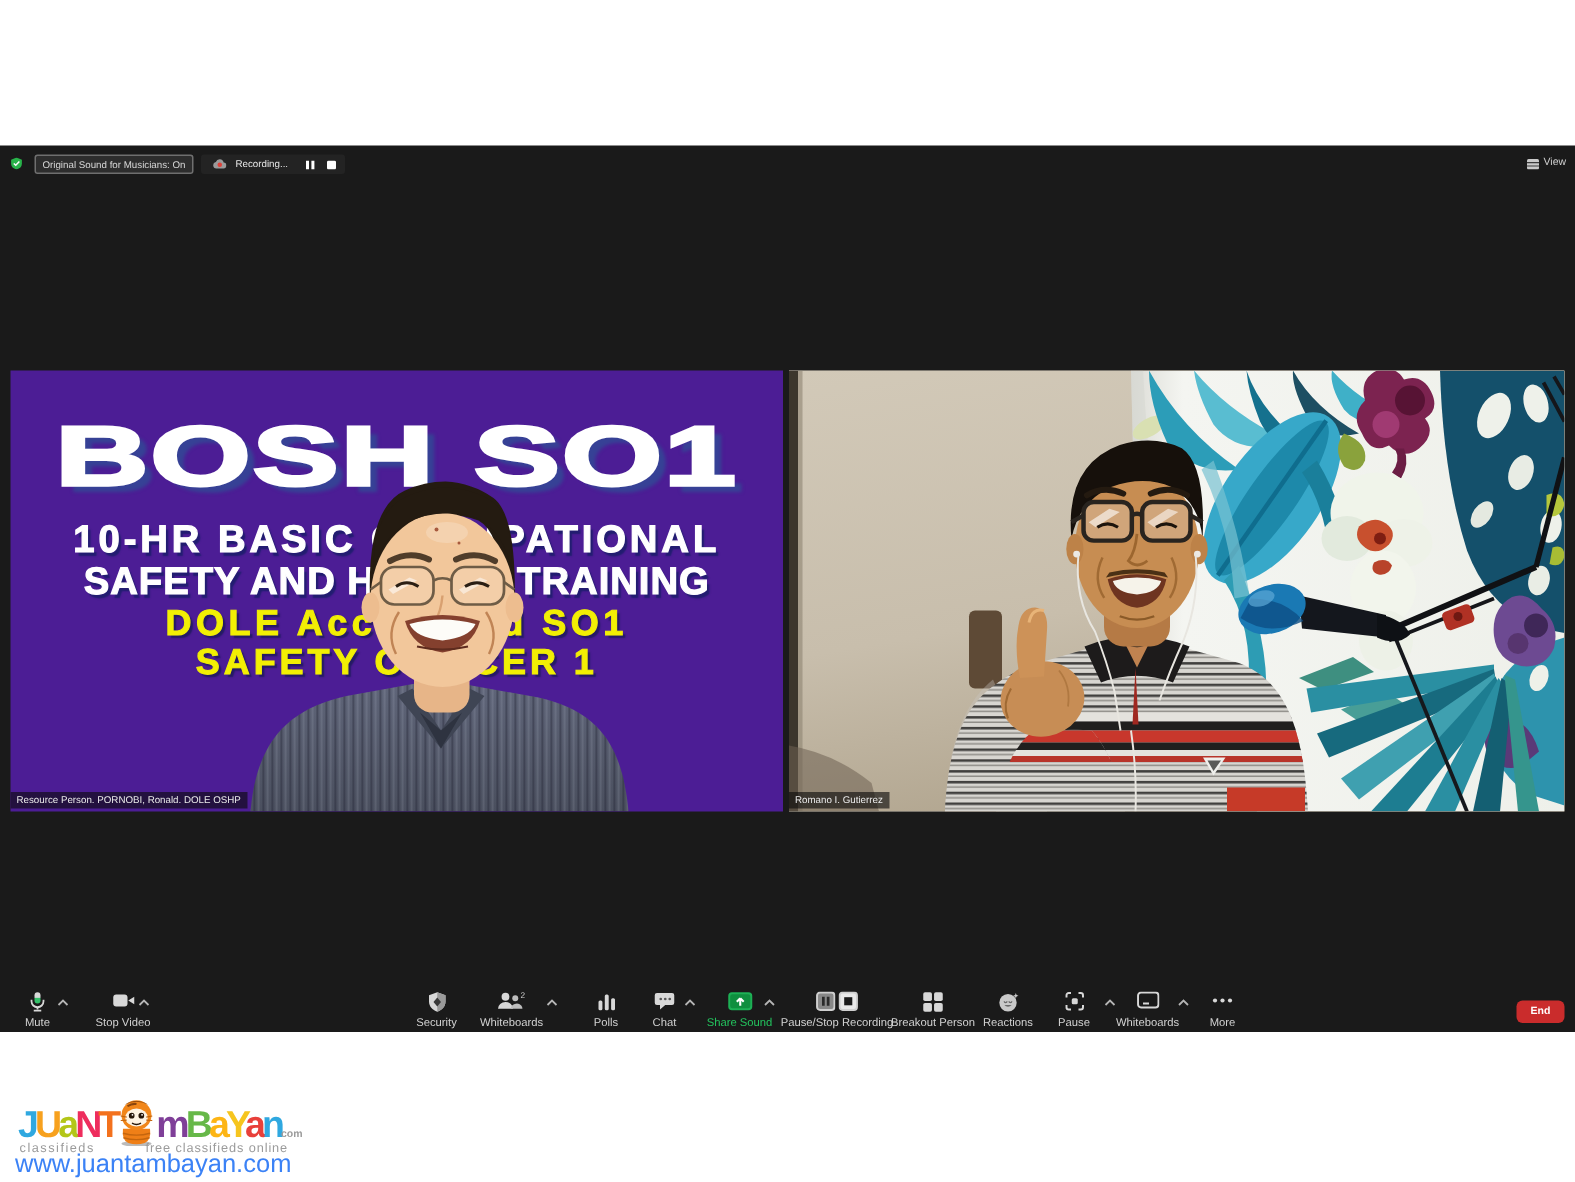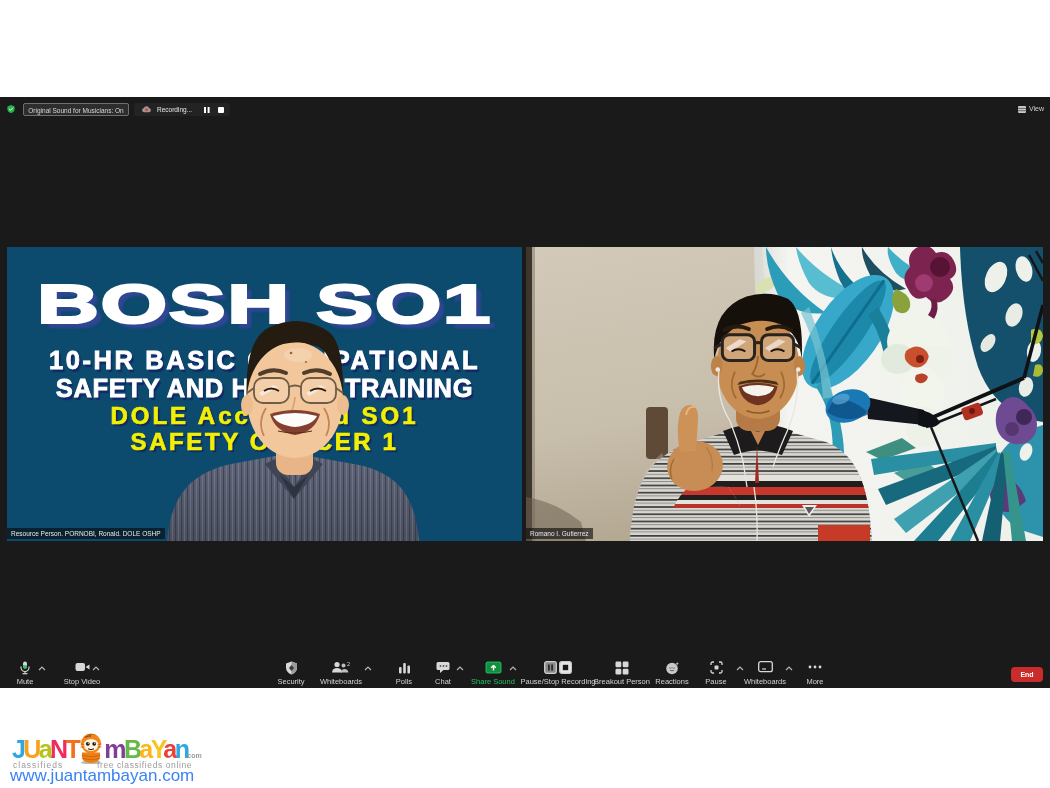--- a/index.html
+++ b/index.html
@@ -2,21 +2,21 @@
 <html><head><meta charset="utf-8">
 <style>
 html,body{margin:0;padding:0}
 #page{position:relative;width:1050px;height:788px;background:#fff;overflow:hidden;font-family:"Liberation Sans",sans-serif}
 .abs{position:absolute}
 #win{left:0;top:97px;width:1050px;height:591px;background:#1a1a1a}
 #badge1{left:23px;top:103px;width:106px;height:13px;background:#2d2d2d;border:1px solid #6f6f6f;border-radius:2px;color:#d8d8d8;font-size:6.5px;line-height:13px;text-align:center;box-sizing:border-box}
 #badge2{left:134px;top:103px;width:96px;height:13px;background:#232323;border-radius:2px;color:#e8e8e8;font-size:6.5px;line-height:13px}
 #viewbtn{left:1012px;top:102px;width:36px;height:14px;color:#cfcfcf;font-size:7px;line-height:14px}
 .tile{top:247px;height:294px}
-#tileL{left:7px;width:515px;background:#0c4a6e;overflow:hidden}
+#tileL{left:7px;width:515px;background:#4c1d95;overflow:hidden}
 #tileR{left:526px;width:517px;background:#cac1b1;overflow:hidden}
 .namelab{position:absolute;left:0;bottom:2px;background:rgba(10,10,10,.62);color:#e9e9e9;font-size:6.5px;line-height:11px;height:11px;padding:0 4px;white-space:nowrap}
 .bt{position:absolute;left:0;width:515px;text-align:center;font-weight:bold;white-space:nowrap}
 #bosh{top:24px;font-size:56px;color:#fff;letter-spacing:1px;transform:scaleX(1.53);-webkit-text-stroke:2.2px #fff;text-shadow:4px 5px 2px rgba(52,70,150,.9)}
 .wline{color:#fff;font-size:25.5px;letter-spacing:2.6px;-webkit-text-stroke:.8px #fff;text-shadow:2px 2.5px 1px rgba(20,30,100,.75)}
 .yline{color:#f2ef04;font-size:24px;letter-spacing:2.6px;-webkit-text-stroke:.7px #f2ef04;text-shadow:2px 2px 1px rgba(20,25,80,.7)}
 #l2{top:99px}#l3{top:127px;letter-spacing:.65px}#l4{top:155px}#l5{top:181px}
 #l4{letter-spacing:3px}
 </style></head>
 <body>

